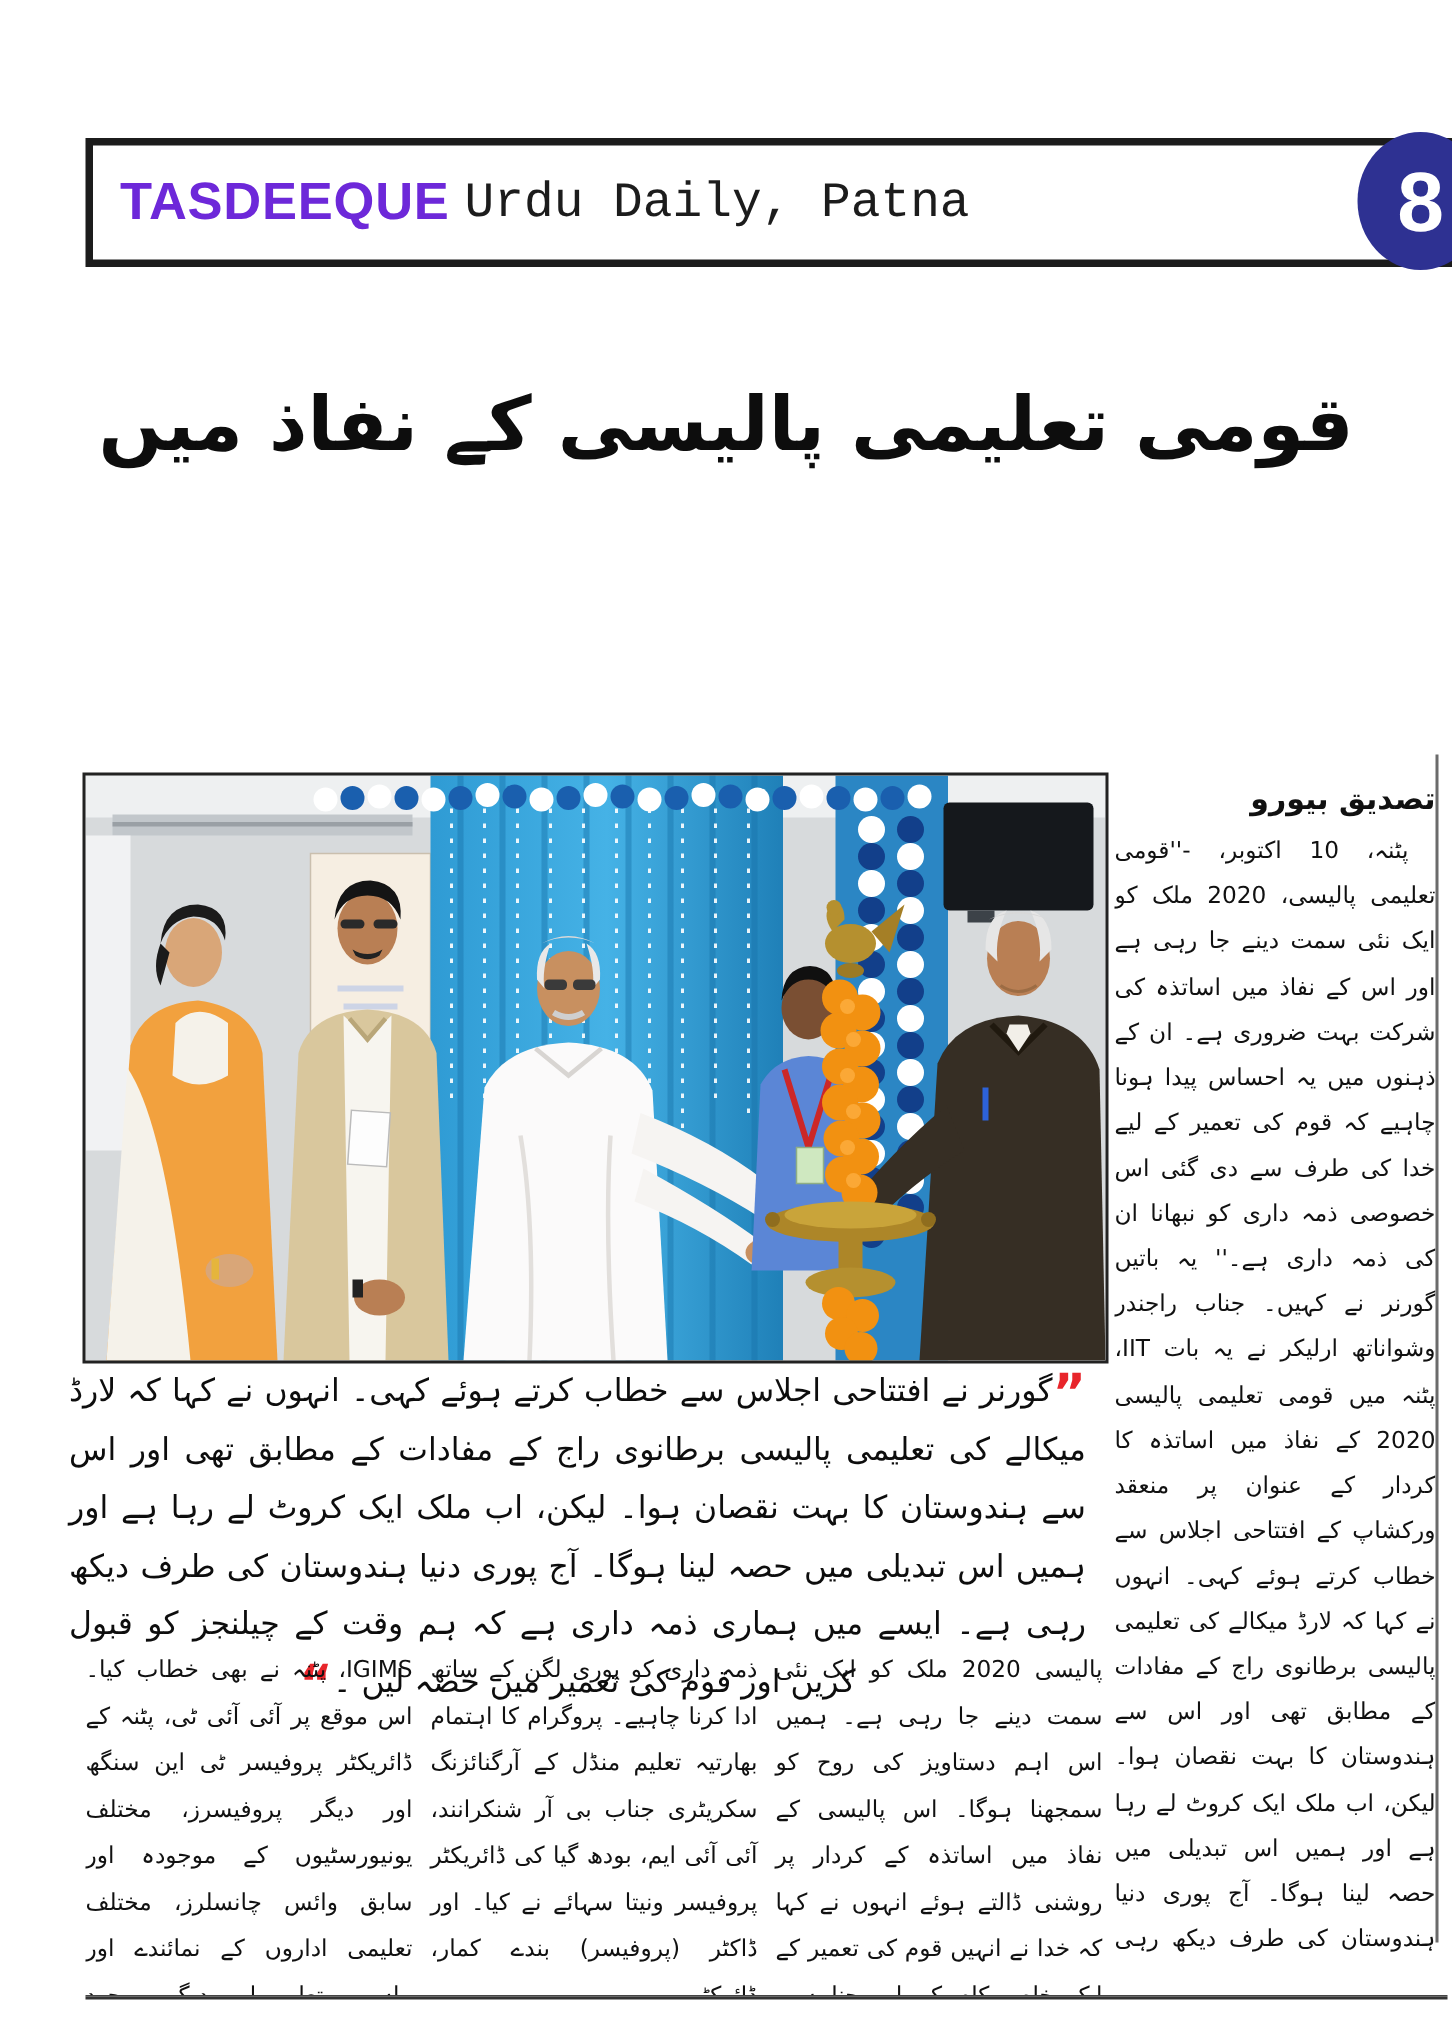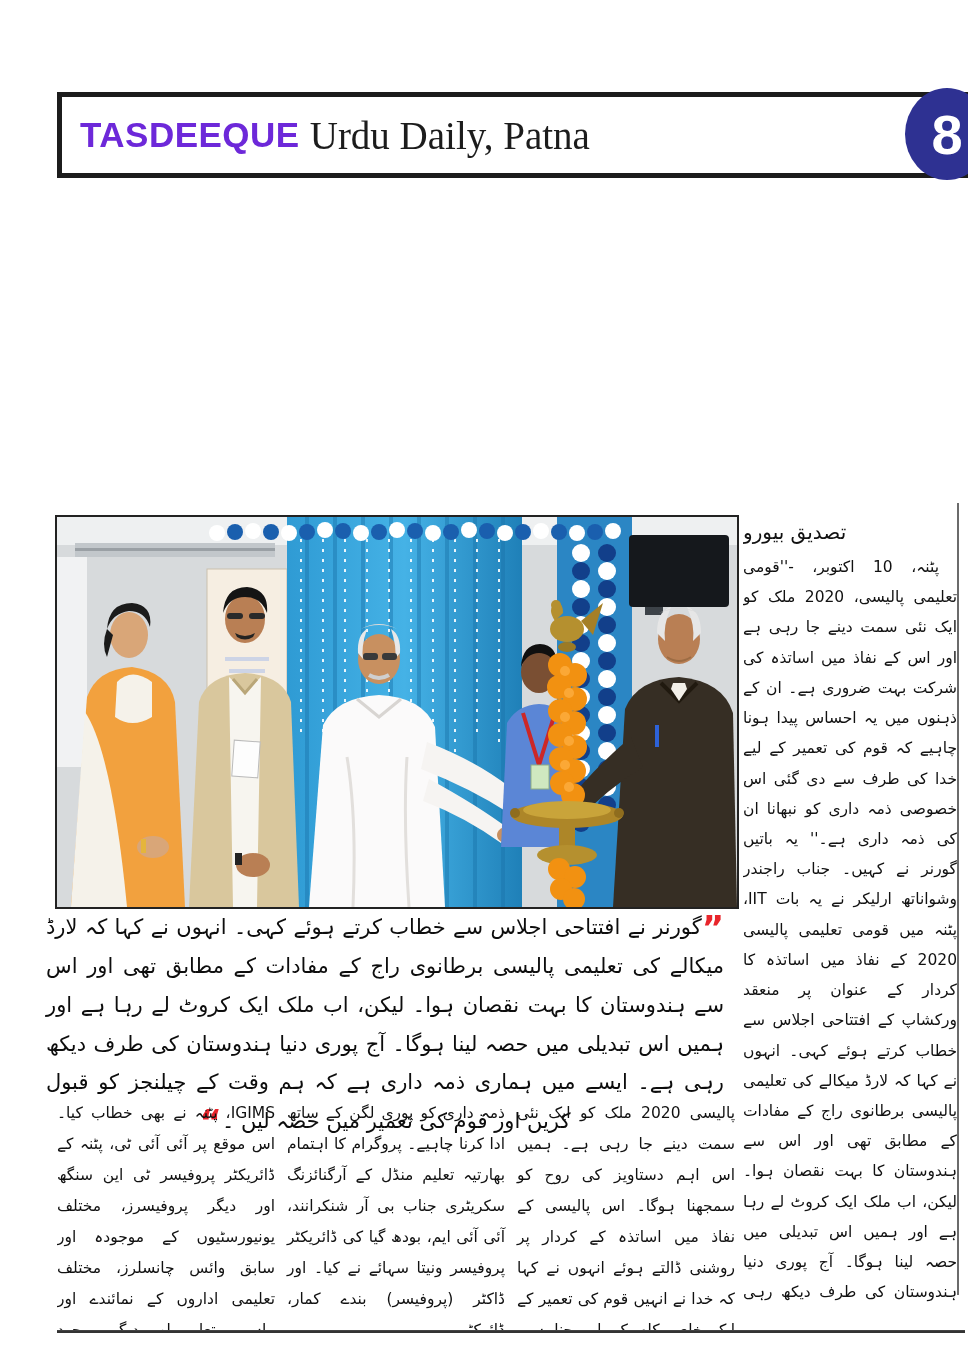--- a/index.html
+++ b/index.html
@@ -8,36 +8,36 @@
     font-family:"DejaVu Sans",sans-serif;color:#111;overflow:hidden;
   }
   
   .masthead{
     position:absolute;left:57px;top:92px;width:950px;height:86px;
     border:5px solid #1c1c1c;box-sizing:border-box;background:#fff;
     display:flex;align-items:center;padding-left:18px;
   }
   .brand{color:#6d28d9;font-family:"Liberation Sans",sans-serif;
     font-weight:bold;font-size:35px;letter-spacing:.5px;}
-  .masthead-sub{color:#1c1c1c;font-family:Liberation Serif, serif;
-    font-size:39px;margin-left:10px;text-align:center;}
+  .masthead-sub{color:#1c1c1c;font-family:Liberation Mono, monospace;
+    font-size:33px;margin-left:10px;text-align:center;}
   .page-badge{
     position:absolute;left:905px;top:88px;width:84px;height:92px;
     background:#2e3192;border-radius:50%;display:flex;align-items:center;justify-content:center;
     color:#fff;font-family:"Liberation Sans",sans-serif;font-weight:bold;font-size:56px;
   }
   
   .headline{position:absolute;left:20px;top:188px;width:928px;text-align:center;direction:rtl;color:#0d0d0d;}
   .headline .l1{font-size:50px;font-weight:700;line-height:190px;white-space:nowrap;letter-spacing:-1px;}
   .headline .l2{font-size:43px;font-weight:700;line-height:118px;white-space:nowrap;letter-spacing:-1px;}
   
   .photo{position:absolute;left:57px;top:517px;width:680px;height:390px;background:#d7dadc;outline:2px solid #222;}
   
   .right-col{position:absolute;left:743px;top:520px;width:214px;height:788px;direction:rtl;overflow:hidden;}
-  .byline{font-weight:normal;font-size:20px;text-align:left;margin-bottom:8px;}
+  .byline{font-weight:bold;font-size:20px;text-align:right;margin-bottom:8px;}
   .right-col .body{font-size:15.5px;line-height:1.95;text-align:justify;text-indent:18px;}
   .right-rule{position:absolute;left:957px;top:503px;width:2px;height:792px;background:#6b6b6b;}
   
   .pull-quote{position:absolute;left:46px;top:908px;width:678px;direction:rtl;
     font-size:21px;font-weight:500;line-height:1.85;text-align:justify;text-align-last:center;color:#0d0d0d;}
   .q-mark{color:#e8252b;font-weight:bold;font-size:34px;line-height:0;vertical-align:-6px;letter-spacing:-2px;}
   
   .bottom-band{position:absolute;left:57px;top:1098px;width:678px;height:232px;
     display:flex;flex-direction:row;gap:12px;direction:rtl;overflow:hidden;}
   .bcol{width:218px;font-size:15.5px;line-height:2.0;text-align:justify;direction:rtl;}
@@ -49,20 +49,21 @@
 
 <div class="masthead">
   <span class="brand">TASDEEQUE</span>
   <span class="masthead-sub">Urdu Daily, Patna</span>
 </div>
 <div class="page-badge">
   <span>8</span>
 </div>
 
 <div class="headline">
+  <div class="l1">قومی تعلیمی پالیسی کے نفاذ میں</div>
 </div>
 
 <div class="photo">
 <svg width="680" height="390" viewBox="0 0 680 390" xmlns="http://www.w3.org/2000/svg">
   <defs>
     <linearGradient id="curt" x1="0" y1="0" x2="1" y2="0">
       <stop offset="0" stop-color="#2f9bd4"></stop>
           <stop offset=".5" stop-color="#45b2e6"></stop>
           <stop offset="1" stop-color="#1f80b8"></stop>
     </linearGradient>

